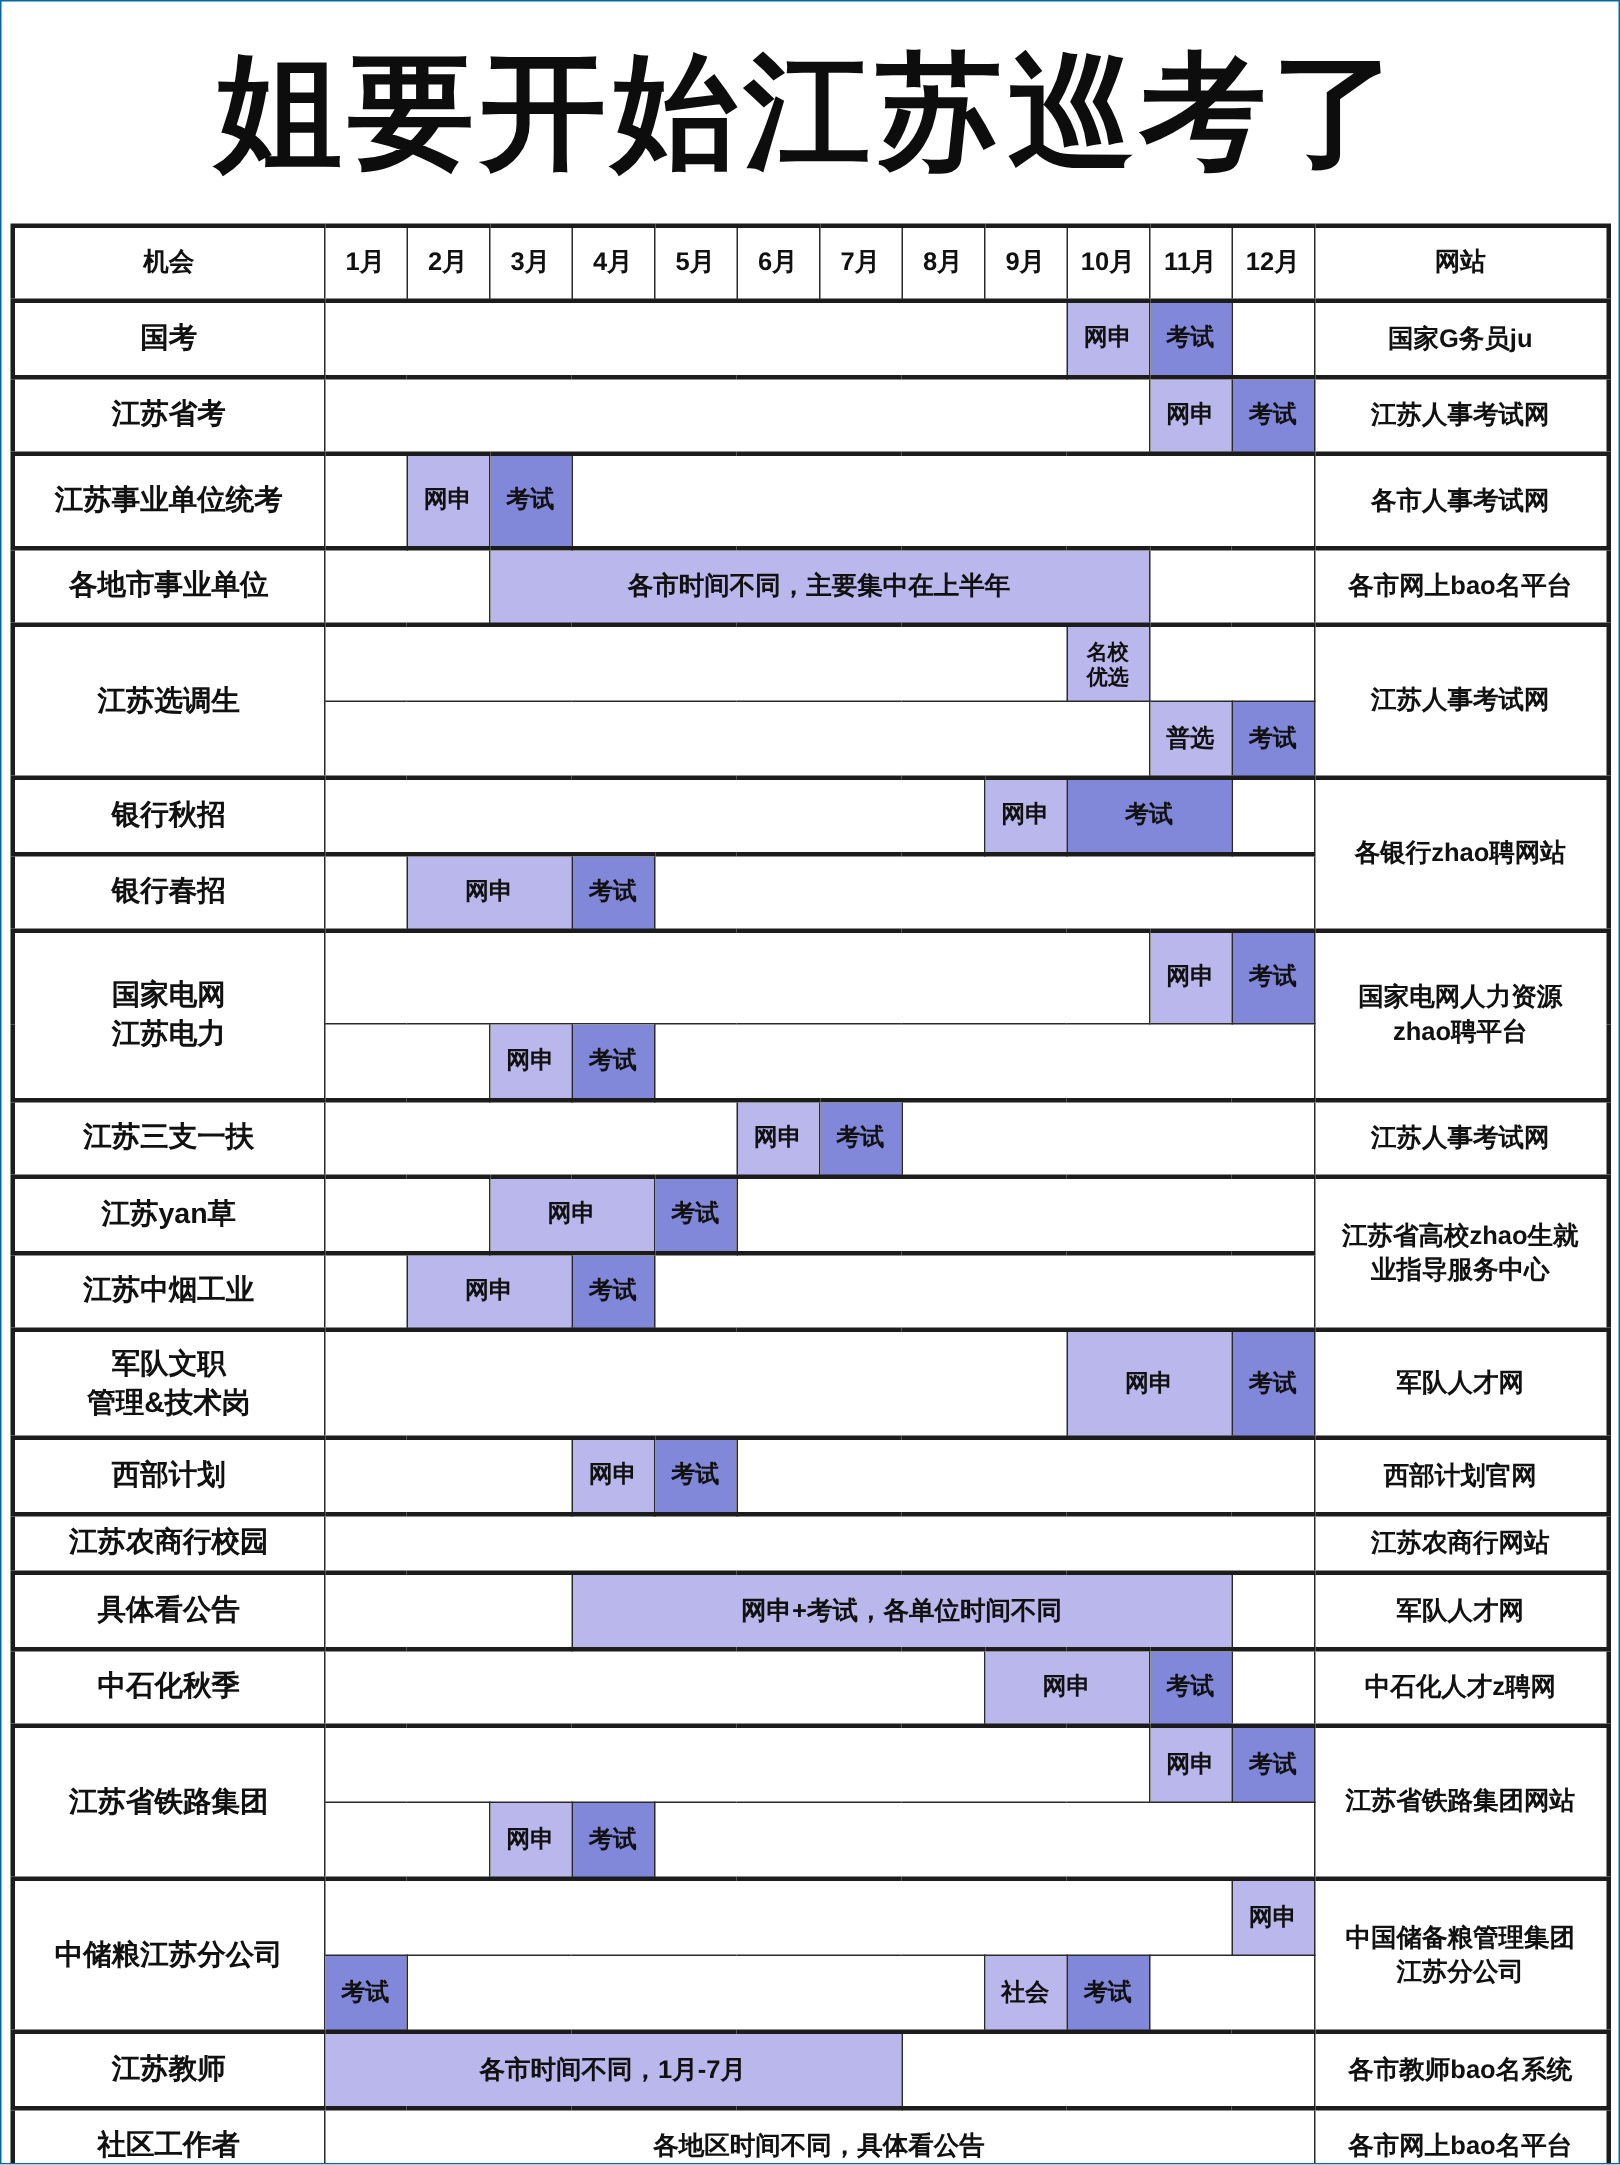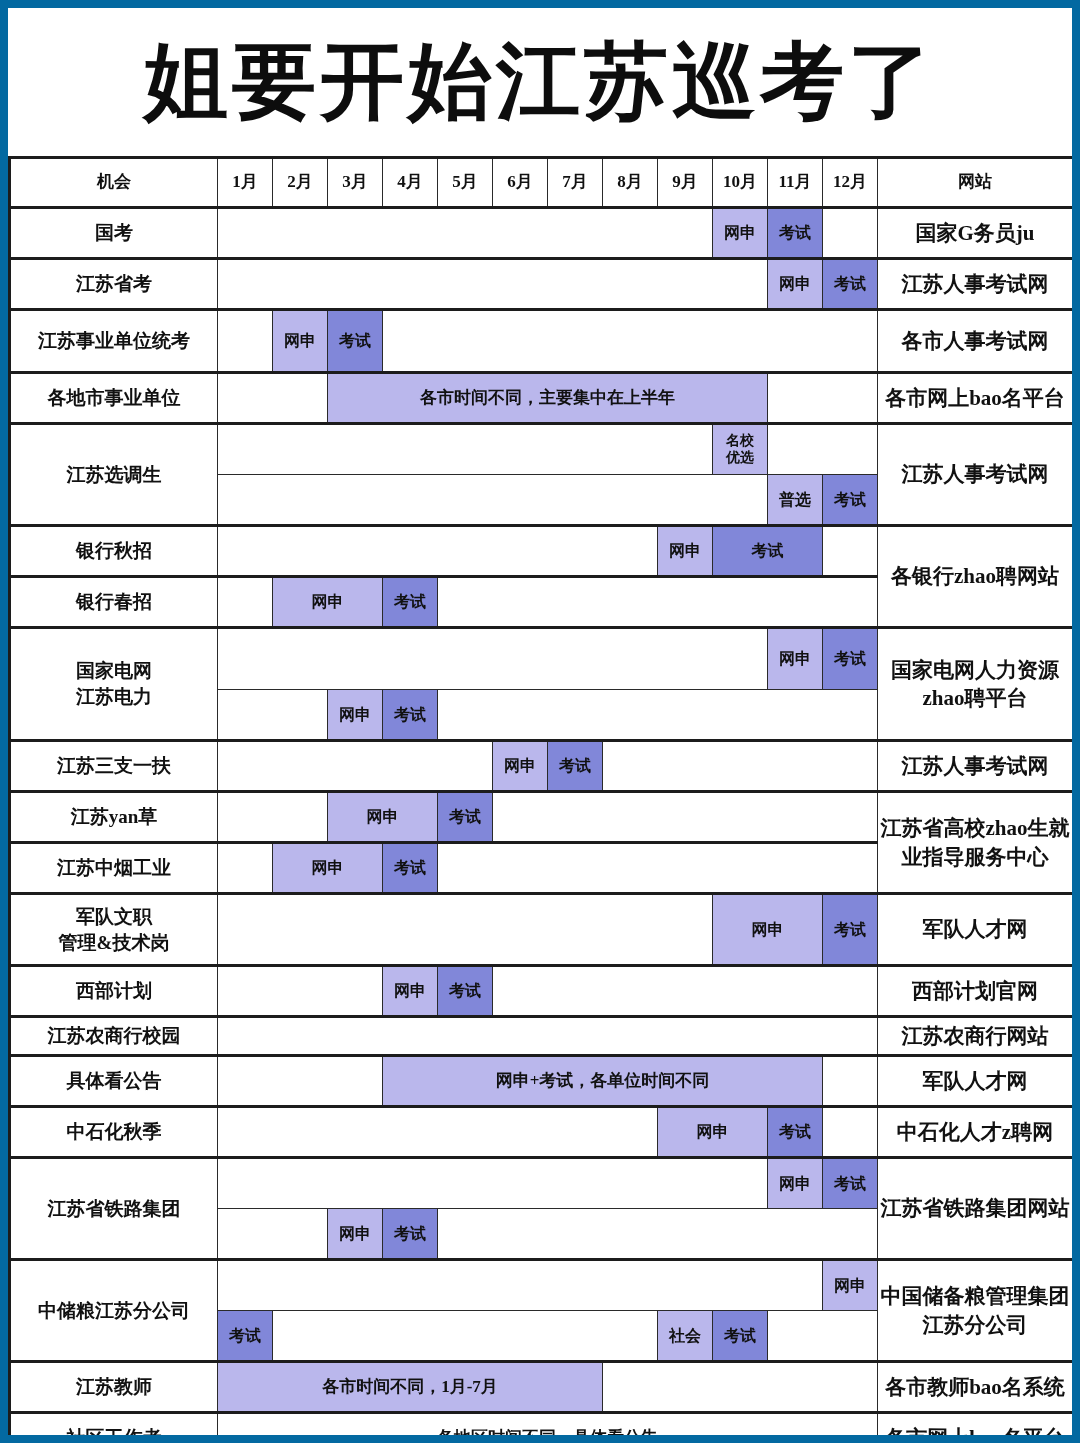--- a/index.html
+++ b/index.html
@@ -1,21 +1,21 @@
 <!DOCTYPE html>
 <html style="--light-fill: #bab7ec; --dark-fill: #8187d9;"><head>
 <meta charset="utf-8">
 <style>
   html, body { margin: 0; padding: 0; background: #e8e8e8; }
   * { box-sizing: border-box; }
   .page {
     width: 1080px; height: 1443px;
     background: #ffffff;
-    border: 8px solid #0369a1;
-    font-family: Liberation Serif, serif;
+    border: 1px solid #0369a1;
+    font-family: Liberation Sans, sans-serif;
     color: #111111;
     overflow: hidden;
     margin: 0 auto;
     position: relative;
   }
   .title {
     height: 148px;
     display: flex; align-items: center; justify-content: center;
     font-size: 84px; font-weight: 900; letter-spacing: 4px;
     color: #0d0d0d;
@@ -34,21 +34,21 @@
     text-align: center;
     vertical-align: middle;
     font-size: 16px;
     font-weight: 600;
     white-space: pre-line;
     line-height: 1.35;
     overflow: hidden;
   }
   tr.row-top > td { border-top: 3px solid #1c1c1c; }
   td.label-col   { font-size: 19px; text-align: center; }
-  td.site-col    { font-size: 21px; }
+  td.site-col    { font-size: 17px; }
   td.month-head  { font-size: 17px; }
   td.light { background: var(--light-fill); }
   td.dark  { background: var(--dark-fill); }
   td.band  { background: var(--light-fill); font-size: 17px; }
   td.plain-band { font-size: 17px; }
   td.small { font-size: 14px; line-height: 1.2; }
 </style>
 </head>
 <body>
 

